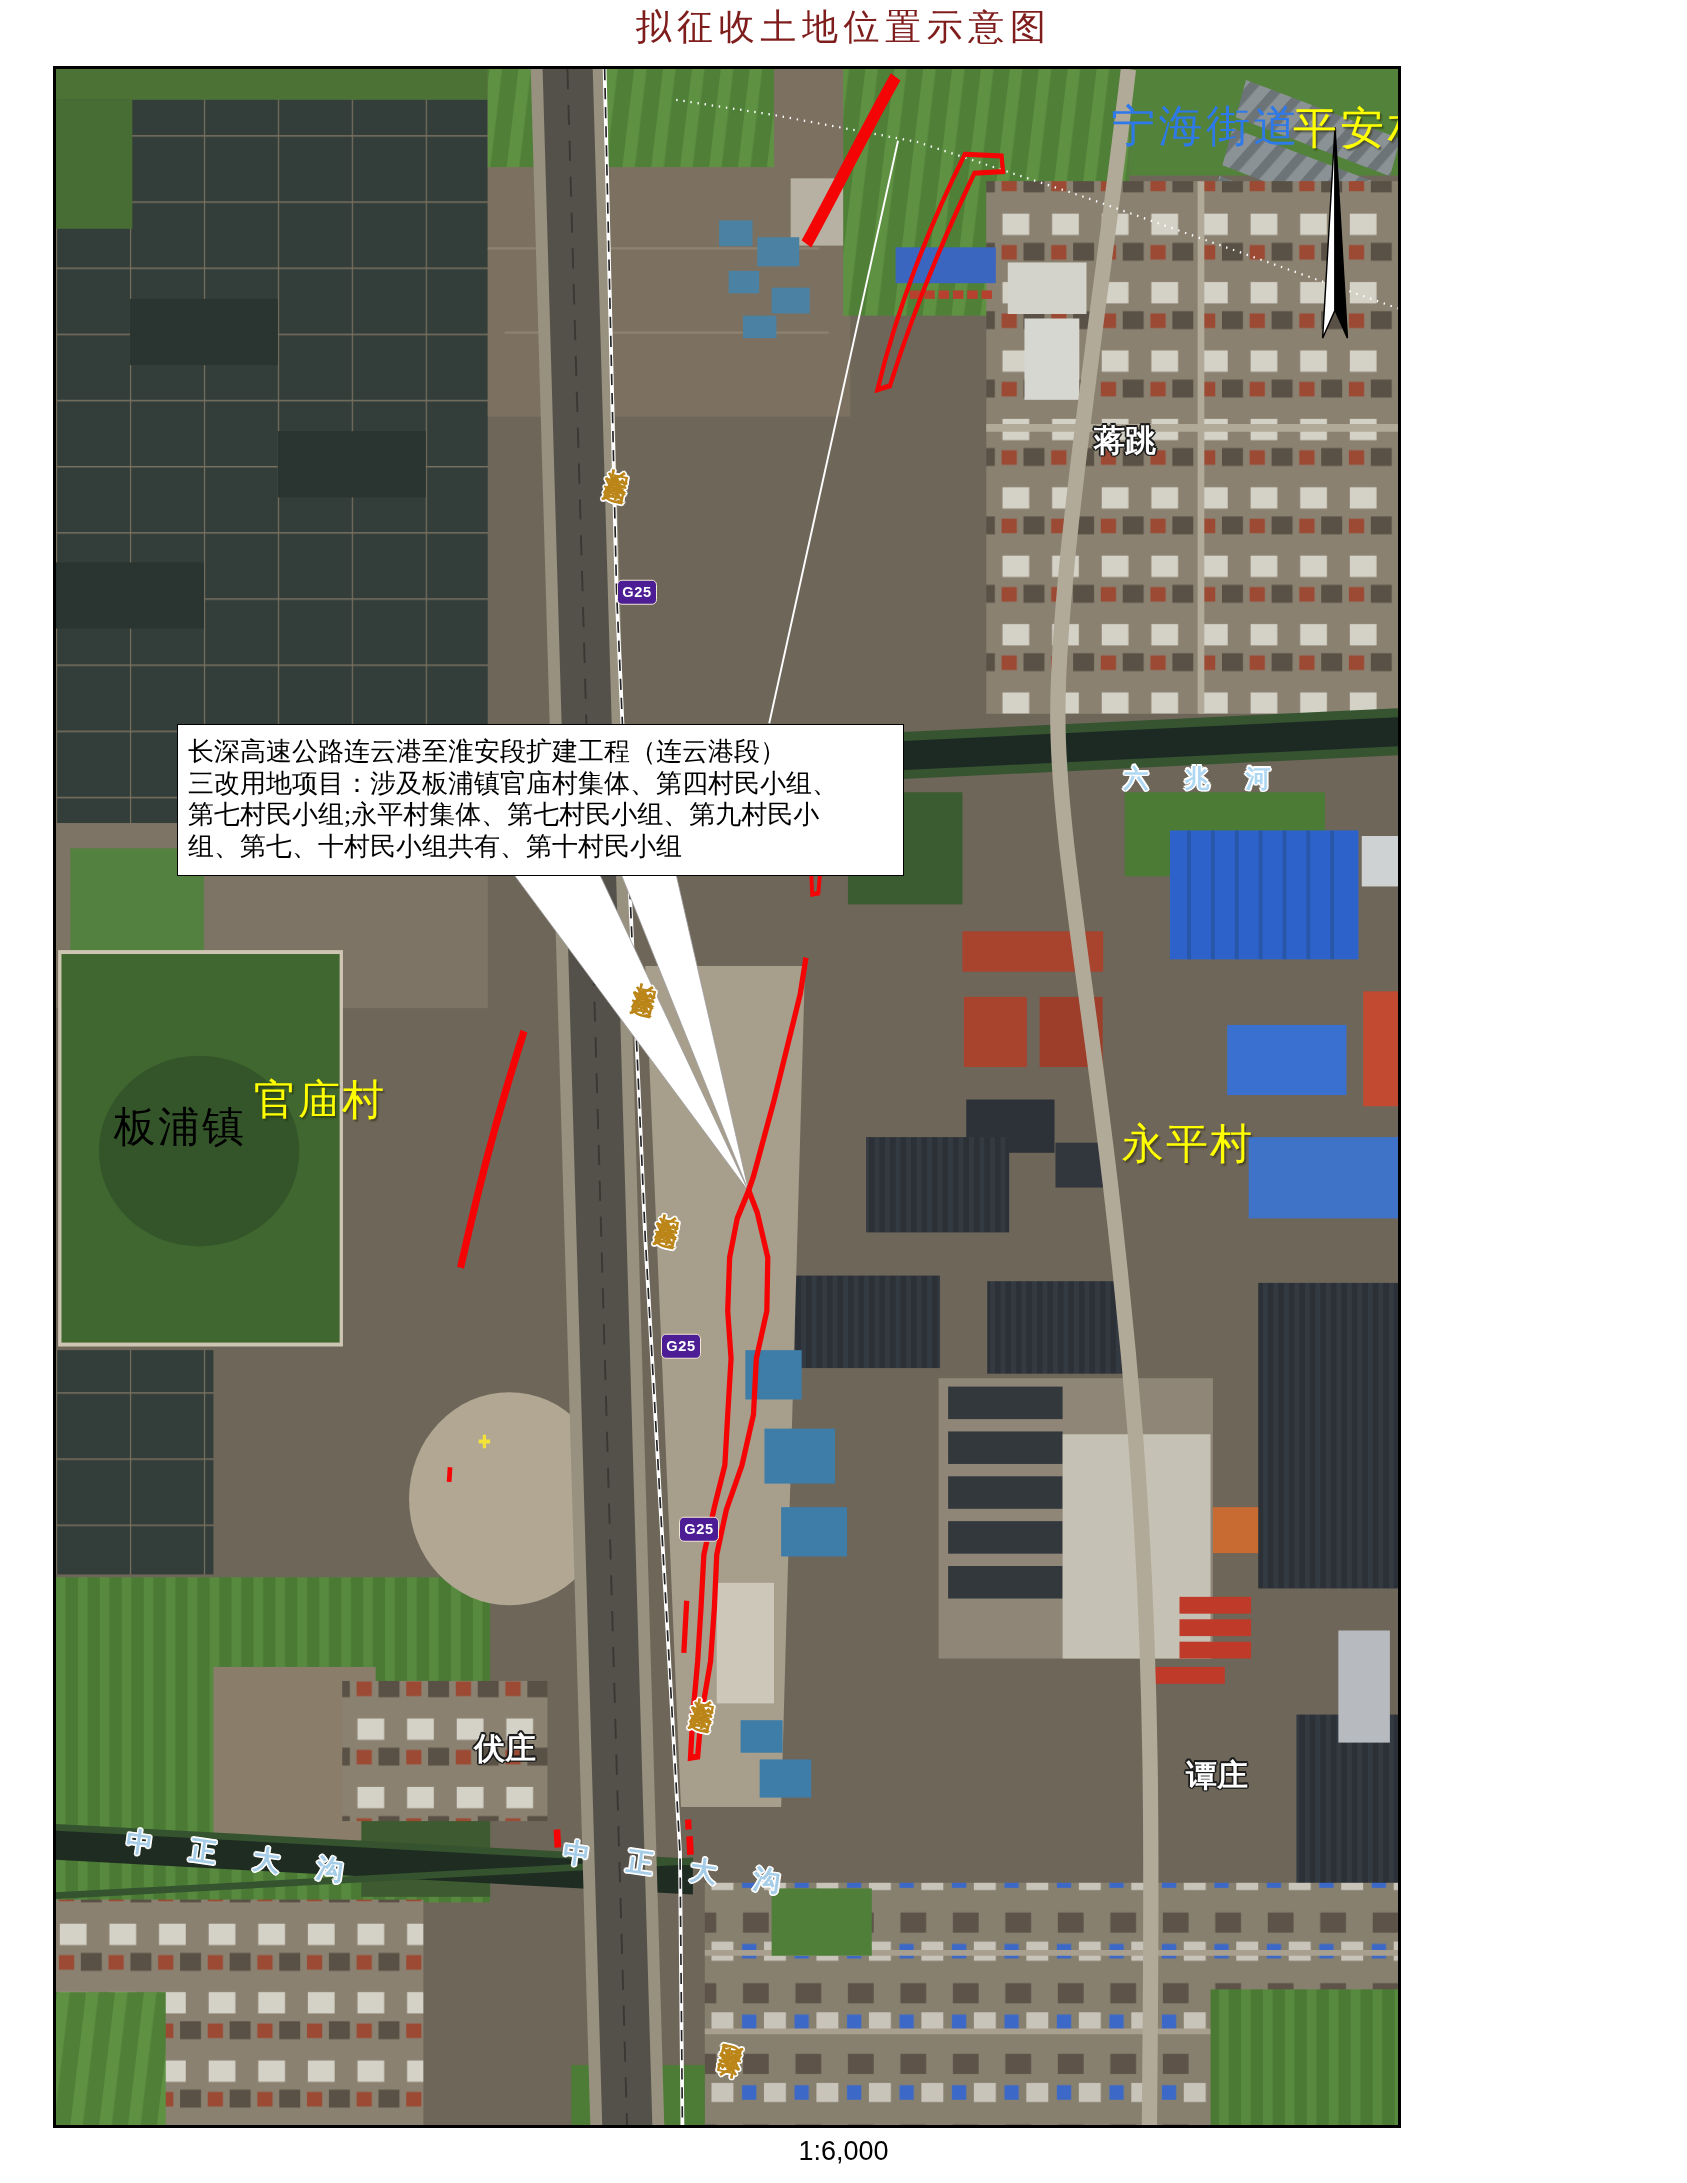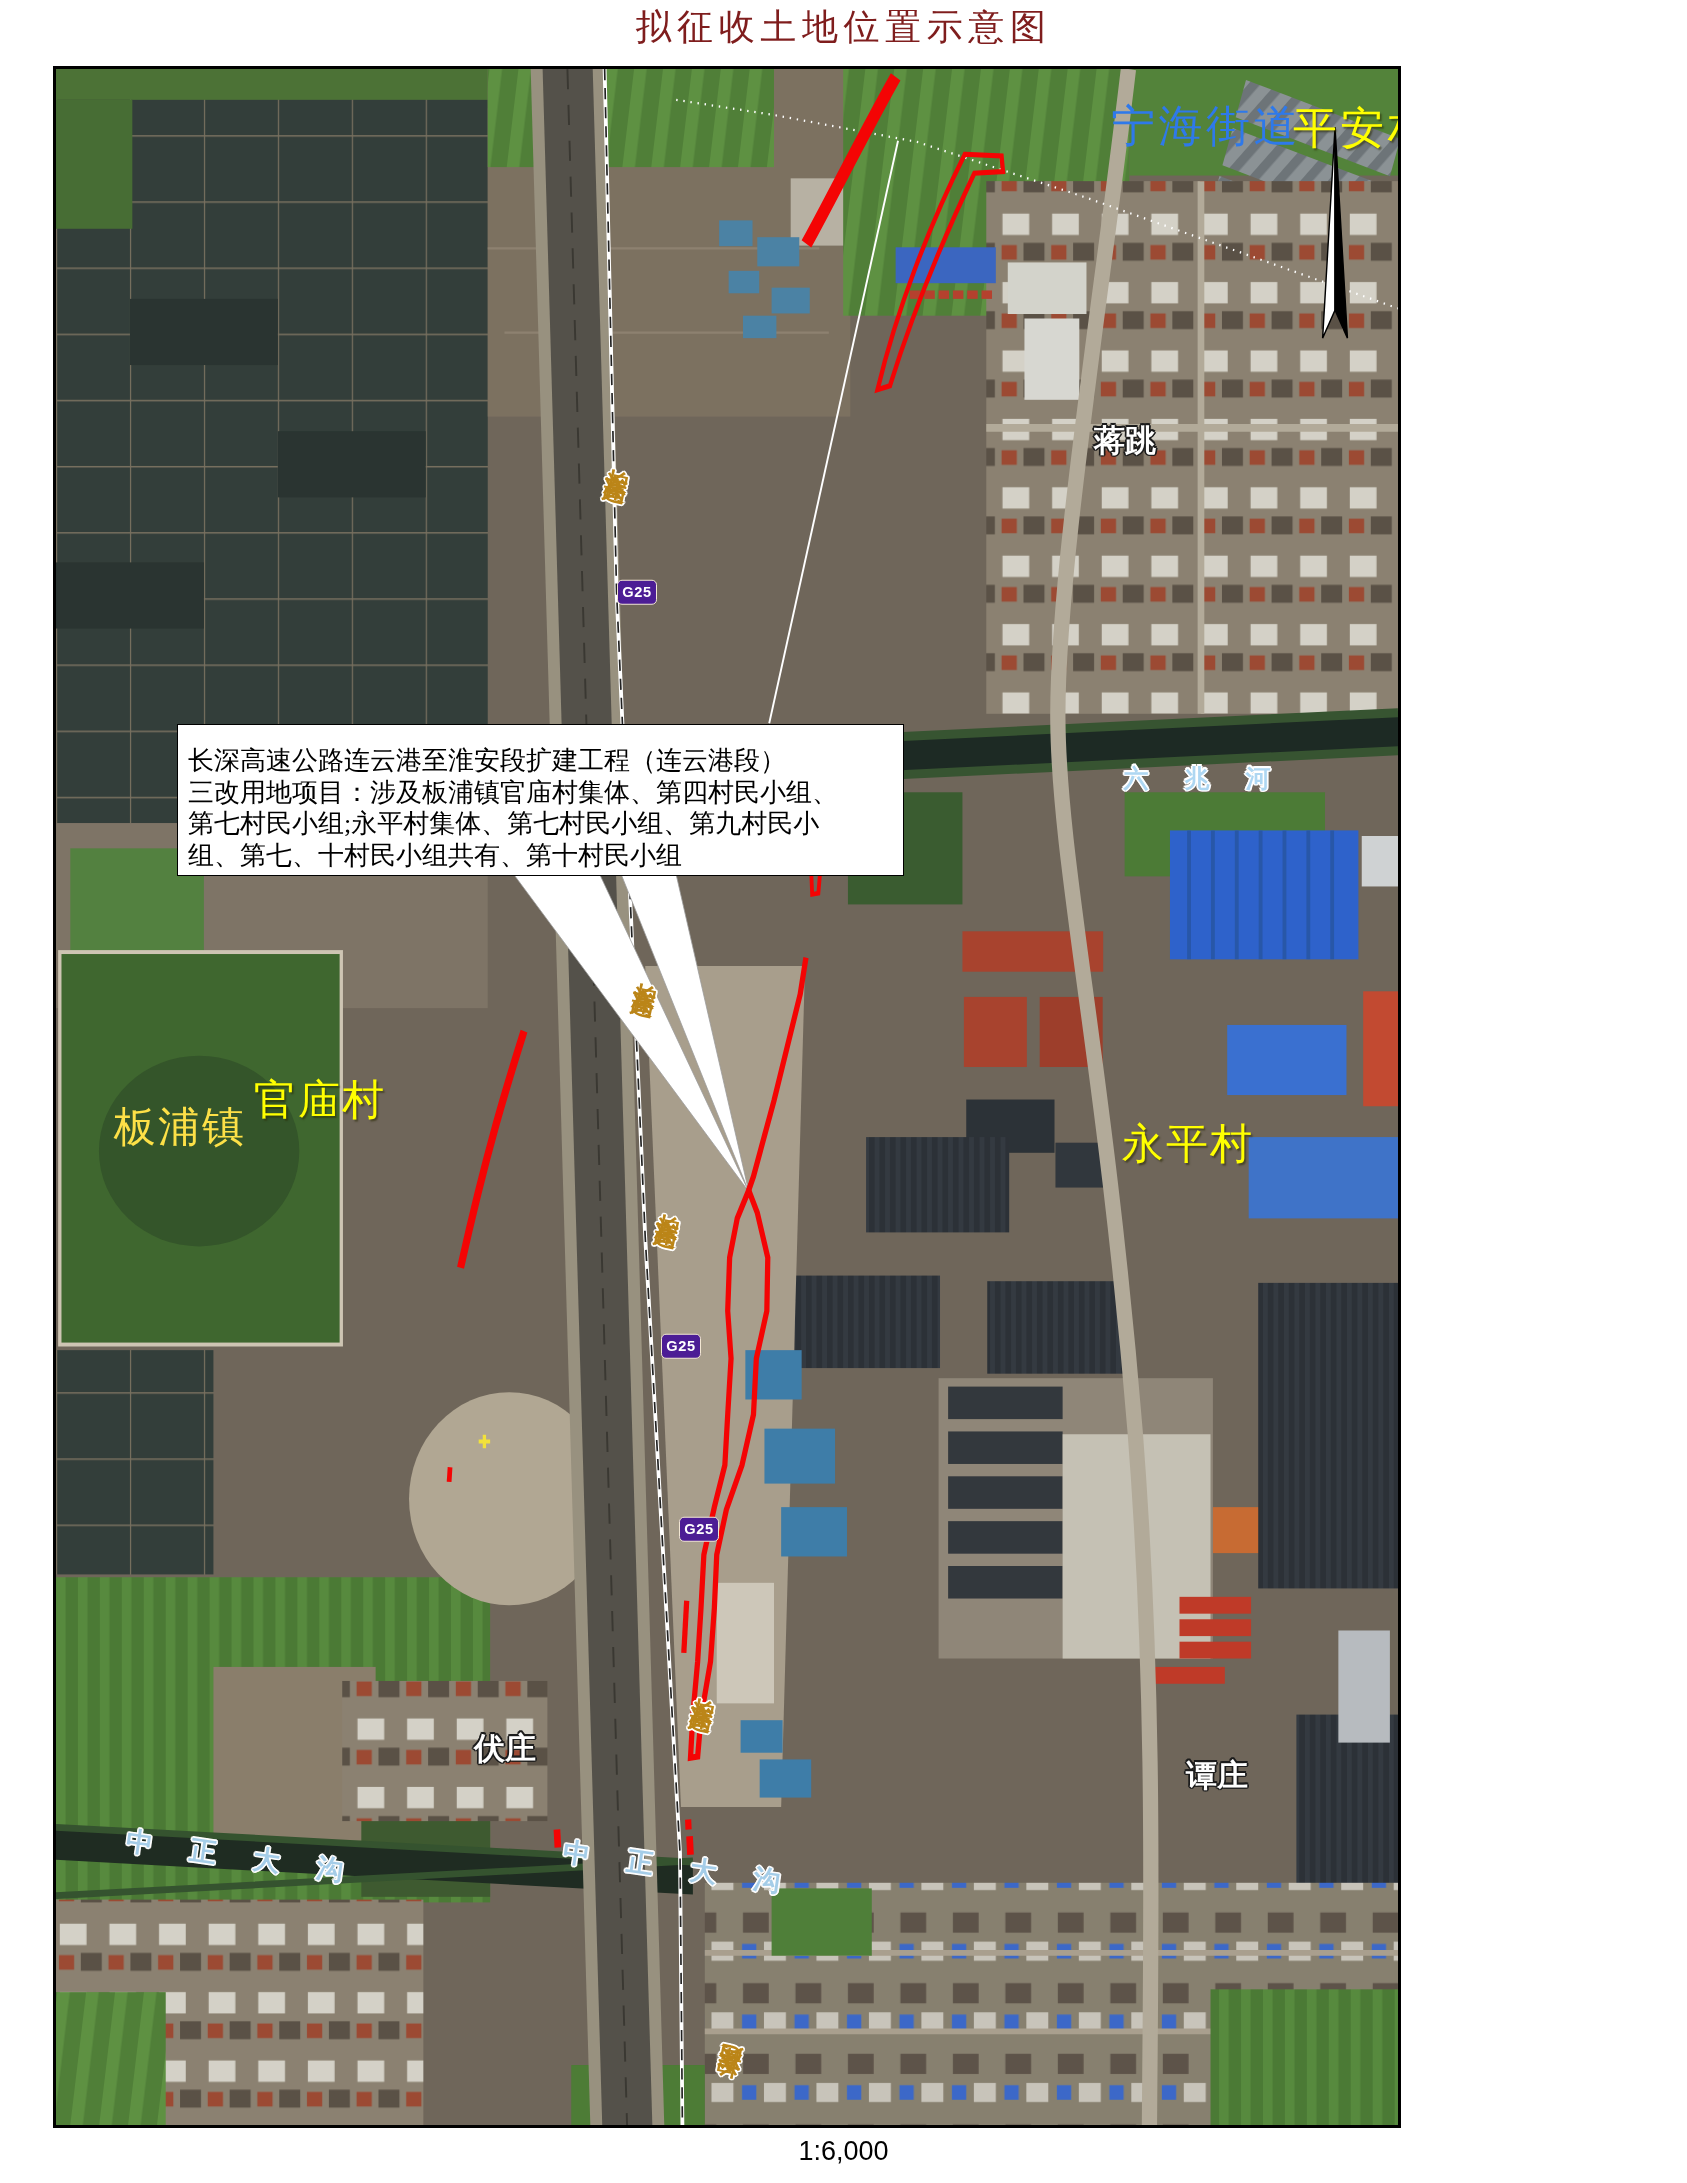--- a/index.html
+++ b/index.html
@@ -4,34 +4,34 @@
 <style>
   html,body{margin:0;padding:0;background:#ffffff;}
   .page{position:relative;width:1687px;height:2183px;background:#fff;font-family:"Liberation Serif","DejaVu Serif",serif;}
   .title{position:absolute;left:0;top:3.4px;width:100%;text-align:center;font-size:36px;letter-spacing:5.6px;color:#7f1d1d;font-weight:500;}
   .map{position:absolute;left:53px;top:66px;width:1348px;height:2062px;border:3.4px solid #000;box-sizing:border-box;overflow:hidden;background:#6f665a;}
   .map svg.base{position:absolute;left:0;top:0;width:100%;height:100%;}
   .lbl{position:absolute;transform:translate(-50%,-50%);white-space:nowrap;line-height:1;z-index:5;}
   .serif{font-family:"Liberation Serif","DejaVu Serif",serif;}
   .blue-big{color:#2e79ea;font-size:44px;letter-spacing:3.4px;}
   .yellow-big{color:#ffff00;font-size:44px;letter-spacing:3.4px;text-shadow:1.7px 1.7px 1.7px rgba(40,40,0,.55);}
-  .blue-mid{color:#fde047;font-size:42px;letter-spacing:2.2px;}
+  .blue-mid{color:#000000;font-size:42px;letter-spacing:2.2px;}
   .yellow-mid{color:#ffff00;font-size:42px;letter-spacing:2.2px;text-shadow:1.7px 1.7px 1.7px rgba(40,40,0,.55);}
   .river{color:#aed7f2;font-size:25px;letter-spacing:36px;font-weight:bold;
          text-shadow:-1.1px -1.1px 0 #fff,1.1px -1.1px 0 #fff,-1.1px 1.1px 0 #fff,1.1px 1.1px 0 #fff,0 1.7px 0 #fff,0 -1.7px 0 #fff,1.7px 0 0 #fff,-1.7px 0 0 #fff;}
   .ditch{color:#a5cde8;font-size:27px;letter-spacing:37px;font-weight:bold;
          text-shadow:-1.1px -1.1px 0 #fdfdfd,1.1px -1.1px 0 #fdfdfd,-1.1px 1.1px 0 #fdfdfd,1.1px 1.1px 0 #fdfdfd,0 1.7px 0 #fdfdfd,0 -1.7px 0 #fdfdfd,1.7px 0 0 #fdfdfd,-1.7px 0 0 #fdfdfd;}
   .place-w{color:#ffffff;font-size:31px;font-weight:bold;font-family:"Liberation Sans","DejaVu Sans",sans-serif;
          text-shadow:-1.1px -1.1px 0 #1c1c1c,1.1px -1.1px 0 #1c1c1c,-1.1px 1.1px 0 #1c1c1c,1.1px 1.1px 0 #1c1c1c,0 1.7px 0 #1c1c1c,0 -1.7px 0 #1c1c1c,1.7px 0 0 #1c1c1c,-1.7px 0 0 #1c1c1c;}
   .roadlbl{color:#bb8518;font-size:23.6px;font-weight:bold;writing-mode:vertical-rl;text-orientation:upright;letter-spacing:3.4px;
          text-shadow:-1.1px -1.1px 0 #fff,1.1px -1.1px 0 #fff,-1.1px 1.1px 0 #fff,1.1px 1.1px 0 #fff,0 1.7px 0 #fff,0 -1.7px 0 #fff,1.7px 0 0 #fff,-1.7px 0 0 #fff;}
   .shield{position:absolute;transform:translate(-50%,-50%);width:38px;height:22.5px;background:#4c1d95;border:1.7px solid #f2e7d3;border-radius:5px;
          color:#fff;font:bold 14.6px "Liberation Sans","DejaVu Sans",sans-serif;display:flex;align-items:center;justify-content:center;z-index:5;letter-spacing:0.6px;}
   .callout{position:absolute;left:121px;top:655px;width:727px;height:152px;background:#fff;border:1.1px solid #000;box-sizing:border-box;
-         padding:20px 10px;z-index:6;}
+         padding:11px 10px;z-index:6;}
   .callout .line{font-size:26px;line-height:31.5px;color:#000;white-space:nowrap;}
   .north-n{position:absolute;left:1508px;top:30px;transform:translate(-50%,-50%);font-size:38px;font-weight:bold;color:#000;z-index:5;
          font-family:"Liberation Serif","DejaVu Serif",serif;}
   .scalebar{position:absolute;left:0;top:2136px;width:100%;text-align:center;font-size:27px;color:#000;
          font-family:"Liberation Sans","DejaVu Sans",sans-serif;}
 </style>
 </head>
 <body>
 
 <div class="page">

